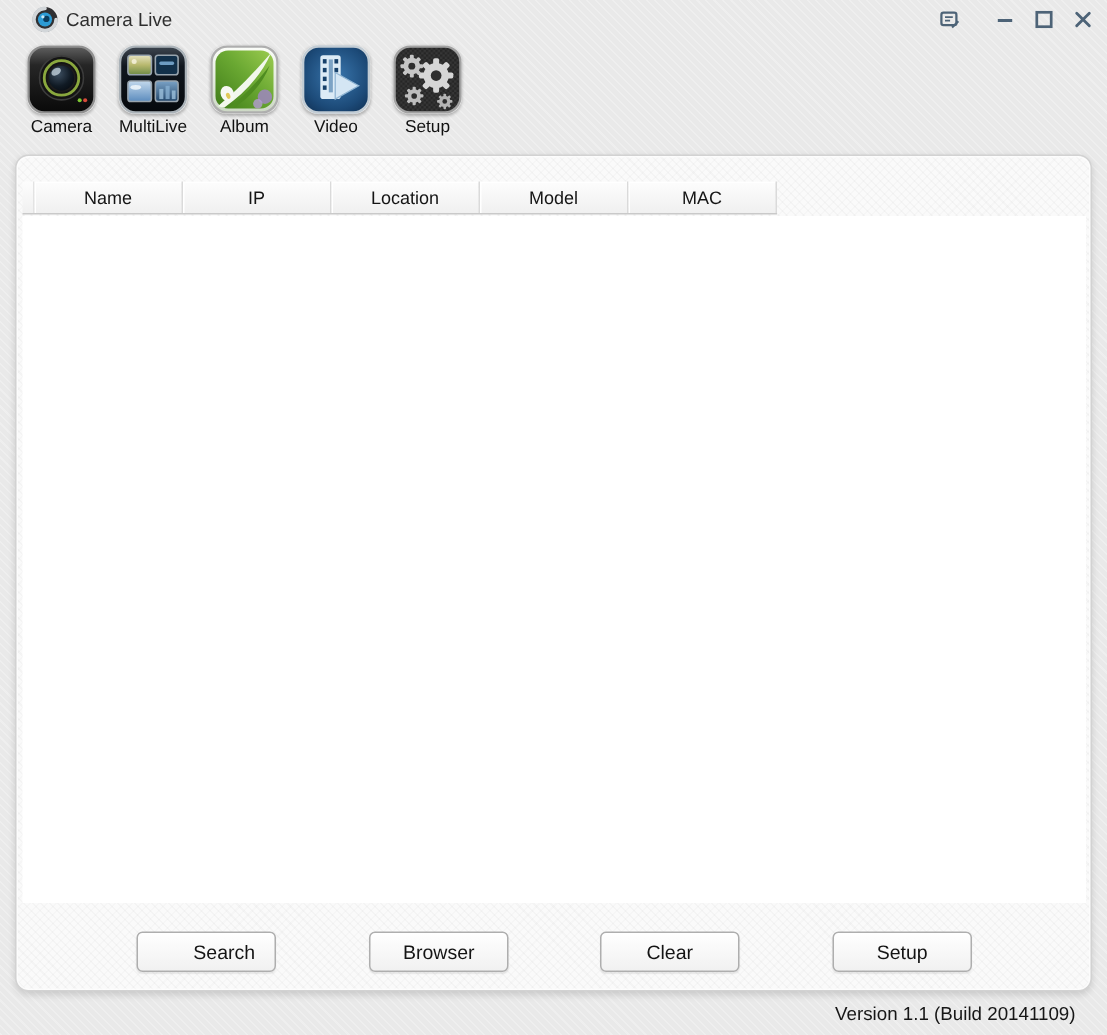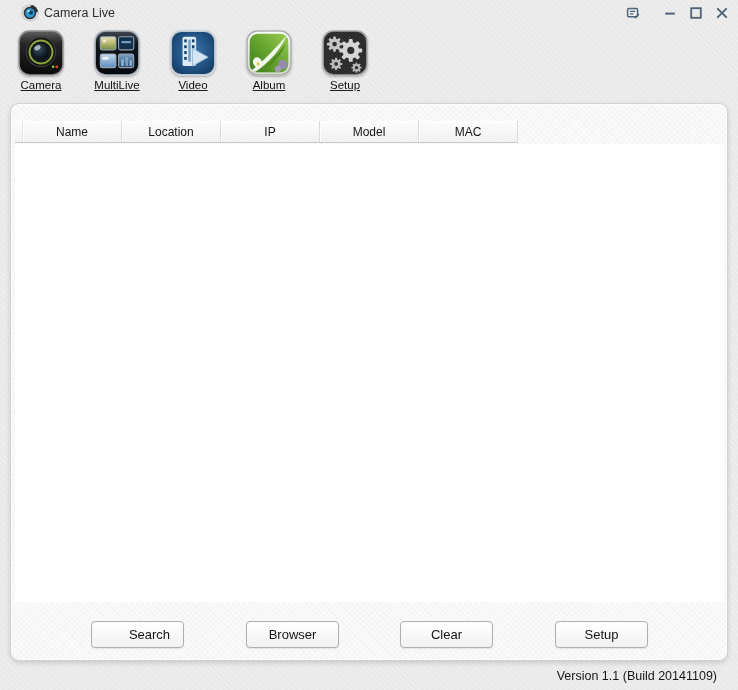--- a/index.html
+++ b/index.html
@@ -25,21 +25,21 @@
   .winctl { display: flex; align-items: center; gap: 9px; }
   .winctl .ctl {
     width: 17px; height: 17px; display: flex; align-items: center; justify-content: center;
     cursor: default;
   }
   .winctl .ctl.gap-after { margin-right: 11px; }
 
   
   .toolbar {
     position: absolute; top: 30px; left: 17px;
-    display: flex; gap: 28px; text-decoration: underline;
+    display: flex; gap: 13px;
   }
   .tool-item { width: 48px; display: flex; flex-direction: column; align-items: center; cursor: default; }
   .tool-icon {
     width: 46px; height: 46px; border-radius: 11px;
     box-shadow: 0 1px 2px rgba(0,0,0,.25);
   }
   .tool-icon svg { display: block; width: 46px; height: 46px; }
   .tool-label { margin-top: 3px; font-size: 11.5px; color: #111; white-space: nowrap; }
 
   
@@ -207,66 +207,66 @@
         <rect x="34" y="29" width="2.4" height="5.5" fill="#9cc0dc" opacity=".8"></rect>
       </svg>
     </span>
     <span class="tool-label">MultiLive</span>
   </div>
 
   <div class="tool-item">
     <span class="tool-icon">
       <svg viewBox="0 0 44 44">
         <defs>
+          <linearGradient id="albFrame" x1="0" y1="0" x2="0" y2="1">
+            <stop offset="0" stop-color="#fbfdf9"></stop>
+              <stop offset="1" stop-color="#ccd8c4"></stop>
+          </linearGradient>
+          <linearGradient id="albLeaf" x1="0" y1="1" x2="1" y2="0">
+            <stop offset="0" stop-color="#3f7c18"></stop>
+              <stop offset=".55" stop-color="#6aa832"></stop>
+              <stop offset="1" stop-color="#9ccc50"></stop>
+          </linearGradient>
+        </defs>
+        <rect x="1" y="1" width="42" height="42" rx="10" fill="url(#albFrame)" stroke="#aeaeae" stroke-width="1.5"></rect>
+        <rect x="3.5" y="3.5" width="37" height="37" rx="8" fill="url(#albLeaf)"></rect>
+        <path d="M5 39 C14 32, 27 19, 39 5 C33 19, 22 31, 9 40 Z" fill="#f2f7ec"></path>
+        <path d="M12 40 C20 34, 30 24, 38 13 C34 24, 25 34, 15 40 Z" fill="#4e8c20"></path>
+        <circle cx="35" cy="33" r="4.6" fill="#9f86c0" opacity=".85"></circle>
+        <circle cx="30.5" cy="37.5" r="3" fill="#b49cd2" opacity=".8"></circle>
+        <ellipse cx="11" cy="31" rx="4.2" ry="5" fill="#f6f8f2" transform="rotate(-22 11 31)"></ellipse>
+        <ellipse cx="11.6" cy="32.4" rx="1.3" ry="2" fill="#e0c85a" transform="rotate(-22 11.6 32.4)"></ellipse>
+      </svg>
+    </span>
+    <span class="tool-label">Album</span>
+  </div>
+
+  <div class="tool-item">
+    <span class="tool-icon">
+      <svg viewBox="0 0 44 44">
+        <defs>
           <radialGradient id="vidBg" cx=".5" cy=".45" r=".75">
             <stop offset="0" stop-color="#3a77ae"></stop>
               <stop offset=".65" stop-color="#1c4a78"></stop>
               <stop offset="1" stop-color="#0e2c4e"></stop>
           </radialGradient>
         </defs>
         <rect x="1" y="1" width="42" height="42" rx="10" fill="url(#vidBg)" stroke="#c2ccd4" stroke-width="1.6"></rect>
         <rect x="12" y="6.5" width="13" height="28" rx="1.8" fill="#dcebf6"></rect>
         <rect x="13.6" y="9" width="2.4" height="2.8" fill="#16406a"></rect>
         <rect x="13.6" y="14.6" width="2.4" height="2.8" fill="#16406a"></rect>
         <rect x="13.6" y="20.2" width="2.4" height="2.8" fill="#16406a"></rect>
         <rect x="13.6" y="25.8" width="2.4" height="2.8" fill="#16406a"></rect>
         <rect x="21" y="9" width="2.4" height="2.8" fill="#16406a"></rect>
         <rect x="21" y="14.6" width="2.4" height="2.8" fill="#16406a"></rect>
         <rect x="17.4" y="9.2" width="2.6" height="21" fill="#2e689c" opacity=".55"></rect>
         <path d="M21.5 17.5 L36.5 26 L21.5 34.5 Z" fill="#d4e6f4" stroke="#8fb4d2" stroke-width=".8"></path>
       </svg>
     </span>
     <span class="tool-label">Video</span>
-  </div>
-
-  <div class="tool-item">
-    <span class="tool-icon">
-      <svg viewBox="0 0 44 44">
-        <defs>
-          <linearGradient id="albFrame" x1="0" y1="0" x2="0" y2="1">
-            <stop offset="0" stop-color="#fbfdf9"></stop>
-              <stop offset="1" stop-color="#ccd8c4"></stop>
-          </linearGradient>
-          <linearGradient id="albLeaf" x1="0" y1="1" x2="1" y2="0">
-            <stop offset="0" stop-color="#3f7c18"></stop>
-              <stop offset=".55" stop-color="#6aa832"></stop>
-              <stop offset="1" stop-color="#9ccc50"></stop>
-          </linearGradient>
-        </defs>
-        <rect x="1" y="1" width="42" height="42" rx="10" fill="url(#albFrame)" stroke="#aeaeae" stroke-width="1.5"></rect>
-        <rect x="3.5" y="3.5" width="37" height="37" rx="8" fill="url(#albLeaf)"></rect>
-        <path d="M5 39 C14 32, 27 19, 39 5 C33 19, 22 31, 9 40 Z" fill="#f2f7ec"></path>
-        <path d="M12 40 C20 34, 30 24, 38 13 C34 24, 25 34, 15 40 Z" fill="#4e8c20"></path>
-        <circle cx="35" cy="33" r="4.6" fill="#9f86c0" opacity=".85"></circle>
-        <circle cx="30.5" cy="37.5" r="3" fill="#b49cd2" opacity=".8"></circle>
-        <ellipse cx="11" cy="31" rx="4.2" ry="5" fill="#f6f8f2" transform="rotate(-22 11 31)"></ellipse>
-        <ellipse cx="11.6" cy="32.4" rx="1.3" ry="2" fill="#e0c85a" transform="rotate(-22 11.6 32.4)"></ellipse>
-      </svg>
-    </span>
-    <span class="tool-label">Album</span>
   </div>
 
   <div class="tool-item">
     <span class="tool-icon">
       <svg viewBox="0 0 44 44">
         <defs>
           <pattern id="carbon" width="3" height="3" patternUnits="userSpaceOnUse">
             <rect width="3" height="3" fill="#363636"></rect>
             <rect width="1.5" height="1.5" fill="#262626"></rect>
             <rect x="1.5" y="1.5" width="1.5" height="1.5" fill="#262626"></rect>
@@ -297,22 +297,22 @@
     <span class="tool-label">Setup</span>
   </div>
 
 </div>
 
 <div class="panel">
 
   <div class="table-header">
     <div class="th-spacer"></div>
     <div class="th-cell">Name</div>
+    <div class="th-cell">IP</div>
     <div class="th-cell">Location</div>
-    <div class="th-cell">IP</div>
     <div class="th-cell">Model</div>
     <div class="th-cell">MAC</div>
   </div>
 
   <div class="table-body"></div>
 
   <button class="action-btn btn-search">Search</button>
   <button class="action-btn btn-browser">Browser</button>
   <button class="action-btn btn-clear">Clear</button>
   <button class="action-btn btn-setup">Setup</button>

